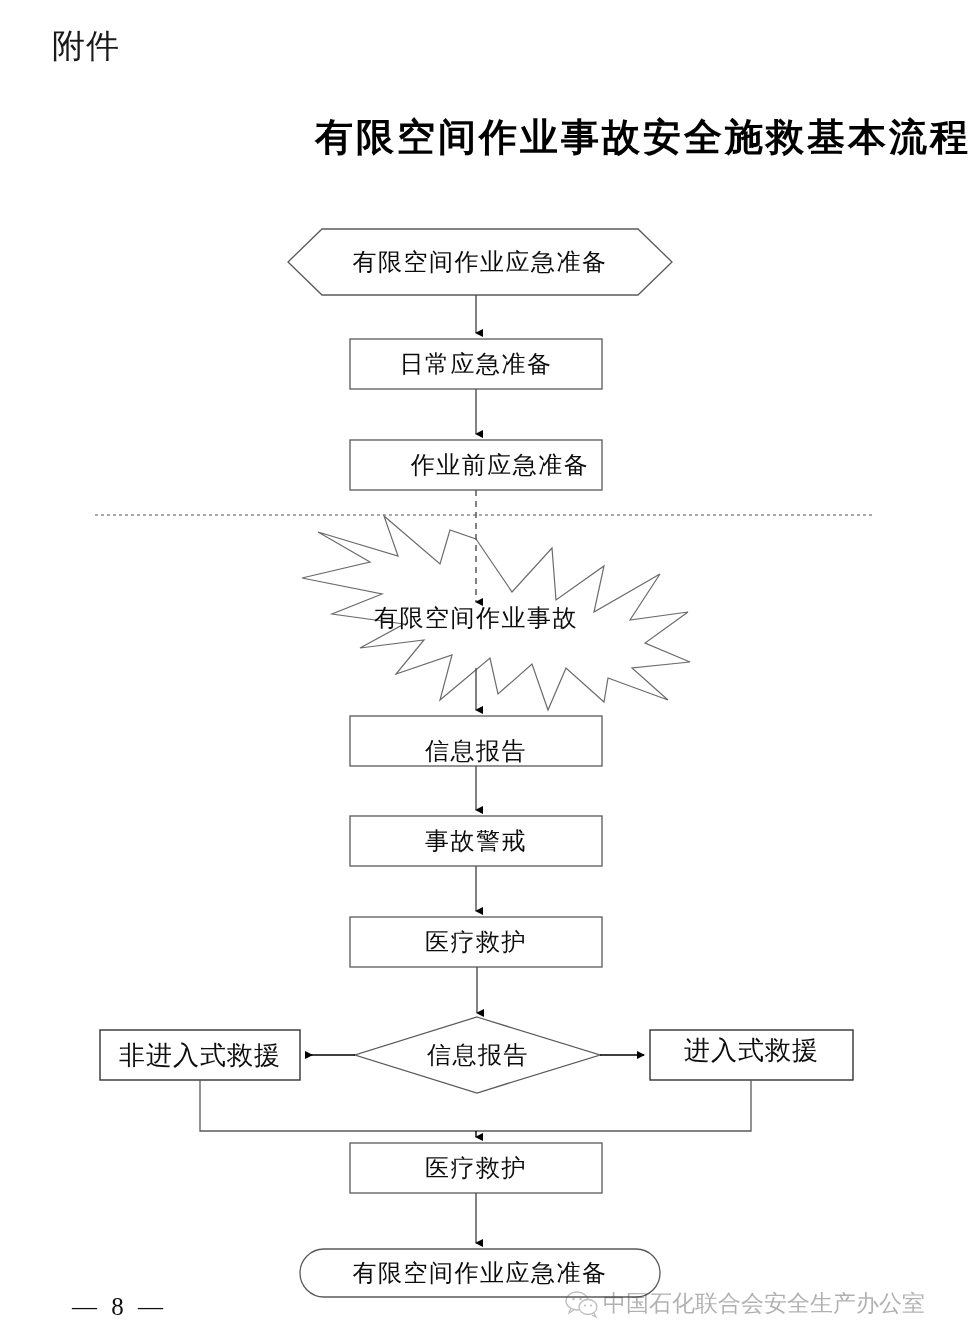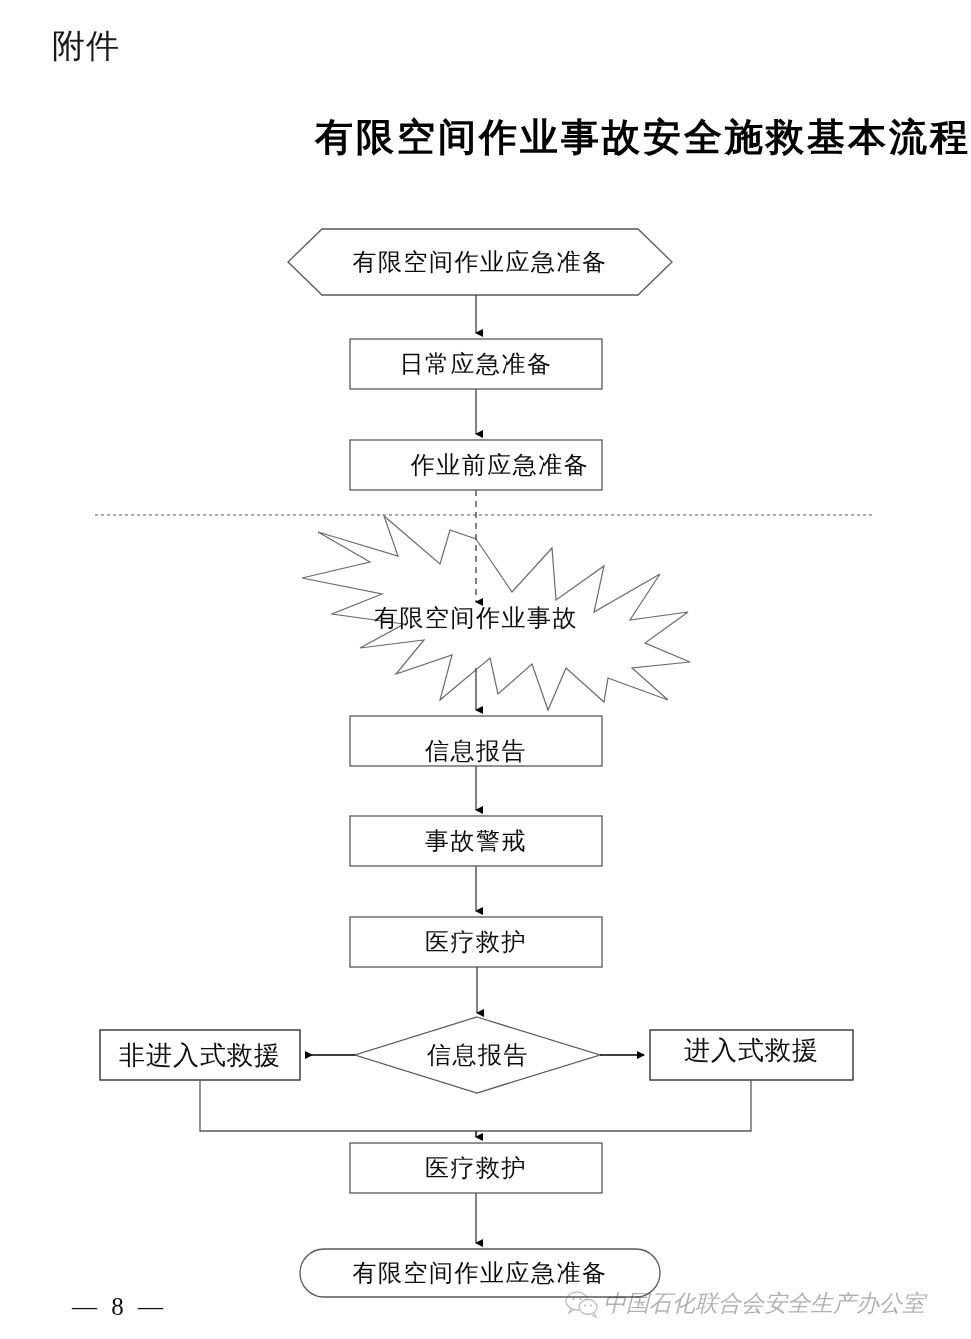--- a/index.html
+++ b/index.html
@@ -87,21 +87,20 @@
     align-items: center;
     gap: 4px;
     opacity: 0.38;
     color: #333333;
   }
   #watermark .wm-text {
     font-family: "Liberation Sans", "DejaVu Sans", sans-serif;
     font-size: 23px;
     letter-spacing: 0px;
     white-space: nowrap;
-    font-style: italic;
   }
 </style>
 </head>
 <body>
 
 <div id="attachment-label">附件</div>
 
 <div id="page-title">有限空间作业事故安全施救基本流程</div>
 
 <svg id="flow-canvas" viewBox="0 0 971 1339" xmlns="http://www.w3.org/2000/svg">

